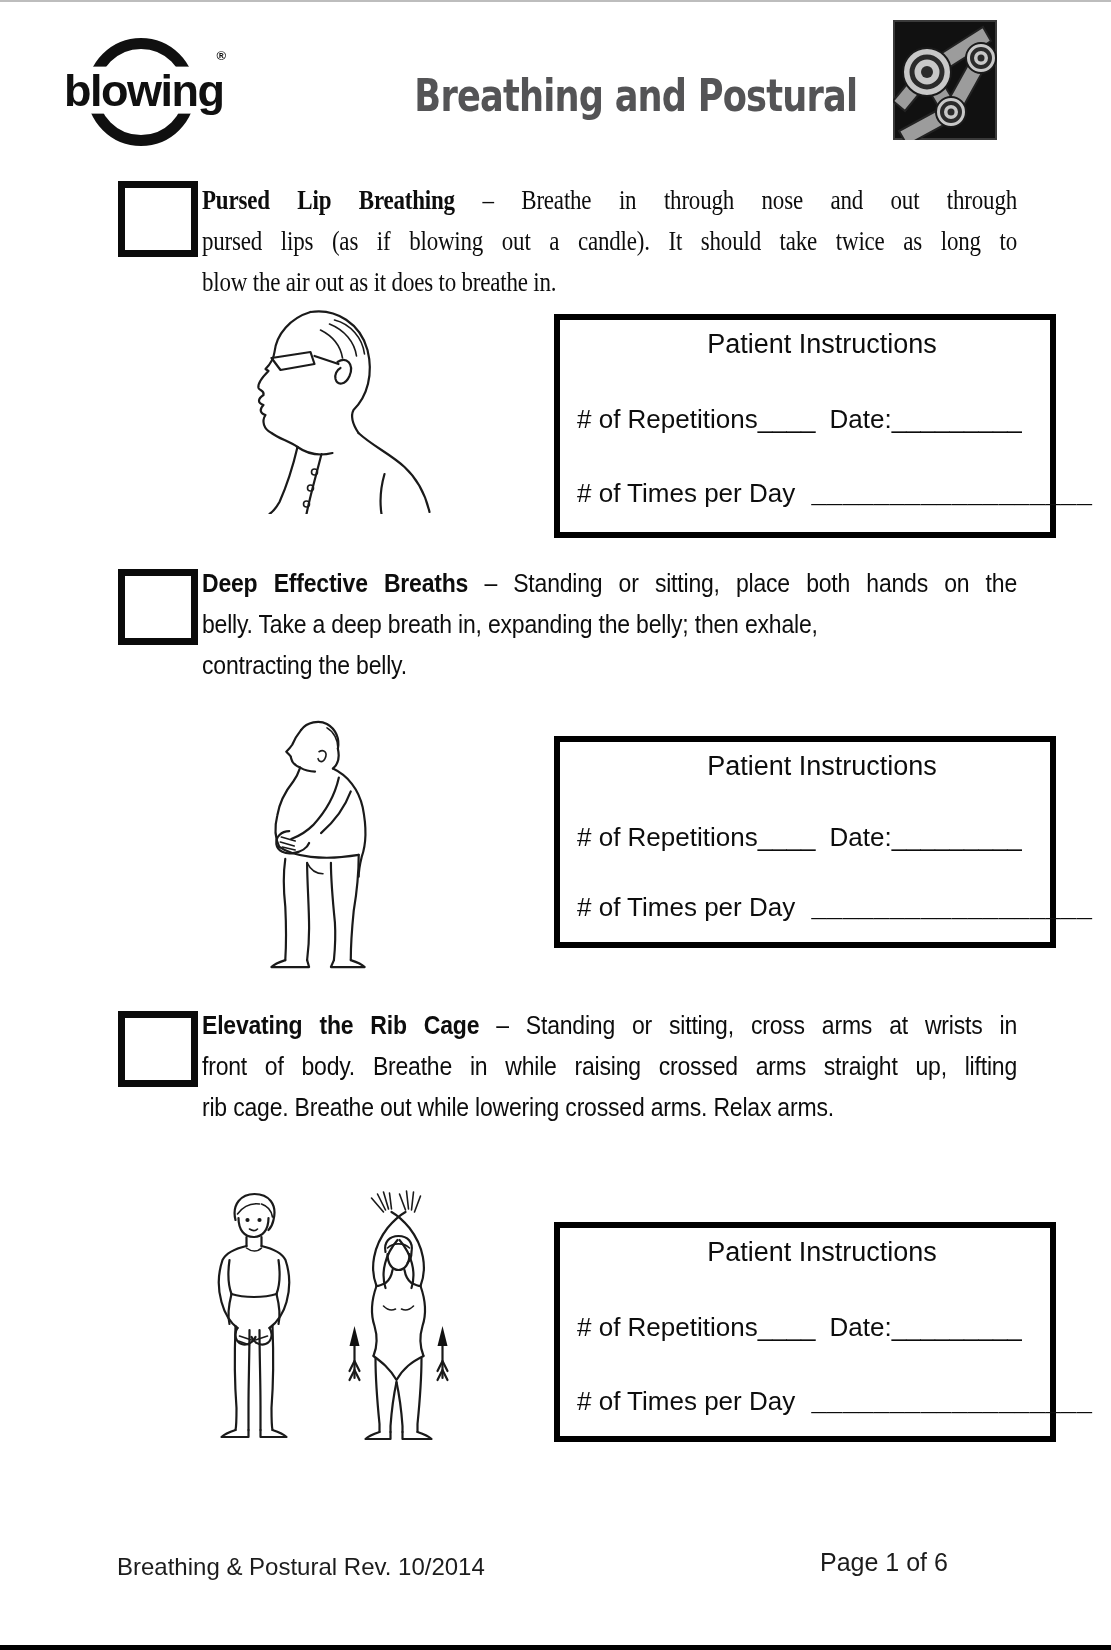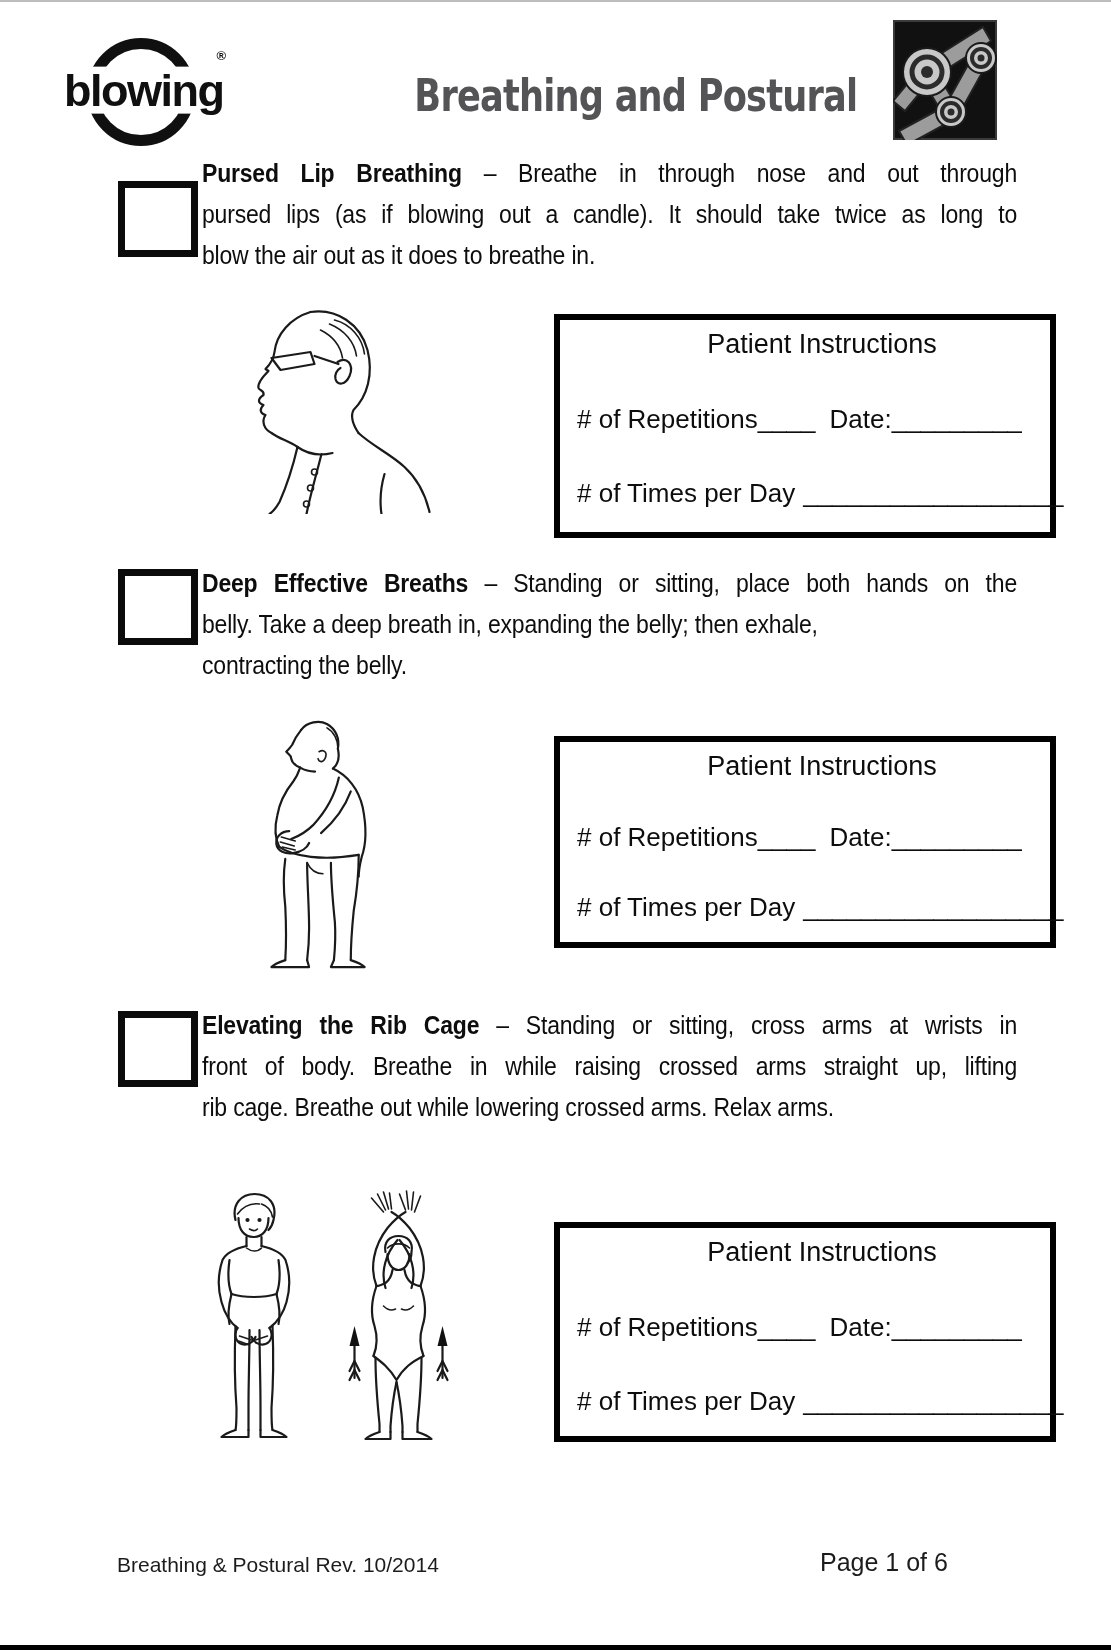--- a/index.html
+++ b/index.html
@@ -39,27 +39,27 @@
   .ink-thin { stroke:#1a1a1a; stroke-width:1.6; fill:none; stroke-linecap:round; stroke-linejoin:round; }
 
   
   .pi-box { position:absolute; left:554px; width:502px; border:6px solid #000;
     box-sizing:border-box; background:#fff; }
   .pi-title { position:absolute; left:0; right:0; top:9px; text-align:center; font-size:27px; color:#0d0d0d;margin-left:34px; }
   .pi-line { position:absolute; left:17px; right:10px; font-size:26px; color:#0d0d0d; white-space:nowrap; }
   .pi-line .u { letter-spacing:0; }
   .pi-line .date-label { margin-left:14px; }
   .pi-line .date-blank { margin-left:0; }
-  .pi-line .times-blank { margin-left:8px; }
+  .pi-line .times-blank { margin-left:16px;font-family:Liberation Mono, monospace; }
   .pi-line1 { top:84px; }
   .pi-line2 { top:158px; }
   .h212 .pi-line1 { top:80px; } .h212 .pi-line2 { top:150px; }
 
   
-  .footer-left  { position:absolute; left:117px; top:1553px; font-size:21px; color:#1c1c1c; }
+  .footer-left  { position:absolute; left:117px; top:1553px; font-size:24px; color:#1c1c1c; }
   .footer-right { position:absolute; left:820px; top:1548px; font-size:25px; color:#1c1c1c; }
 </style>
 </head>
 <body>
 
 <div class="page">
   <div class="edge-top"></div>
 
   <div class="logo-wrap">
     <div class="logo-ring"></div>
@@ -90,21 +90,21 @@
         <circle cx="88" cy="38" r="3.5" fill="#2b2b2b"></circle>
         <circle cx="58" cy="92" r="15" fill="#c8c8c8" stroke="#1a1a1a" stroke-width="2"></circle>
         <circle cx="58" cy="92" r="9" fill="none" stroke="#2b2b2b" stroke-width="4"></circle>
         <circle cx="58" cy="92" r="3.5" fill="#2b2b2b"></circle>
       </g>
     </svg>
   </div>
 
   <div class="checkbox" style="left:118px; top:181px;"></div>
 
-  <div class="sec-text" style="top:154px;">
+  <div class="sec-text" style="top:181px;font-family:Liberation Serif, serif;">
     <div class="sec-line"><b>Pursed Lip Breathing</b> <span>– Breathe in through nose and out through</span></div>
     <div class="sec-line">pursed lips (as if blowing out a candle). It should take twice as long to</div>
     <div class="sec-line noj">blow the air out as it does to breathe in.</div>
   </div>
 
   <figure class="fig" style="left:232px; top:302px;">
     <svg width="205" height="212" viewBox="0 0 200 212">
       <g class="ink">
         <path d="M76 10 C56 16 42 32 40 50 C39 58 36 62 31 67 L34 69 C27 76 23 82 24 86 C25 89 30 88 29 93 C23 97 23 101 29 103 C25 107 25 111 31 113 C27 119 29 127 37 131 C45 137 55 139 63 145"></path>
         <path d="M76 10 C102 6 126 22 133 48 C139 72 133 94 119 108 C116 114 118 122 124 131"></path>

